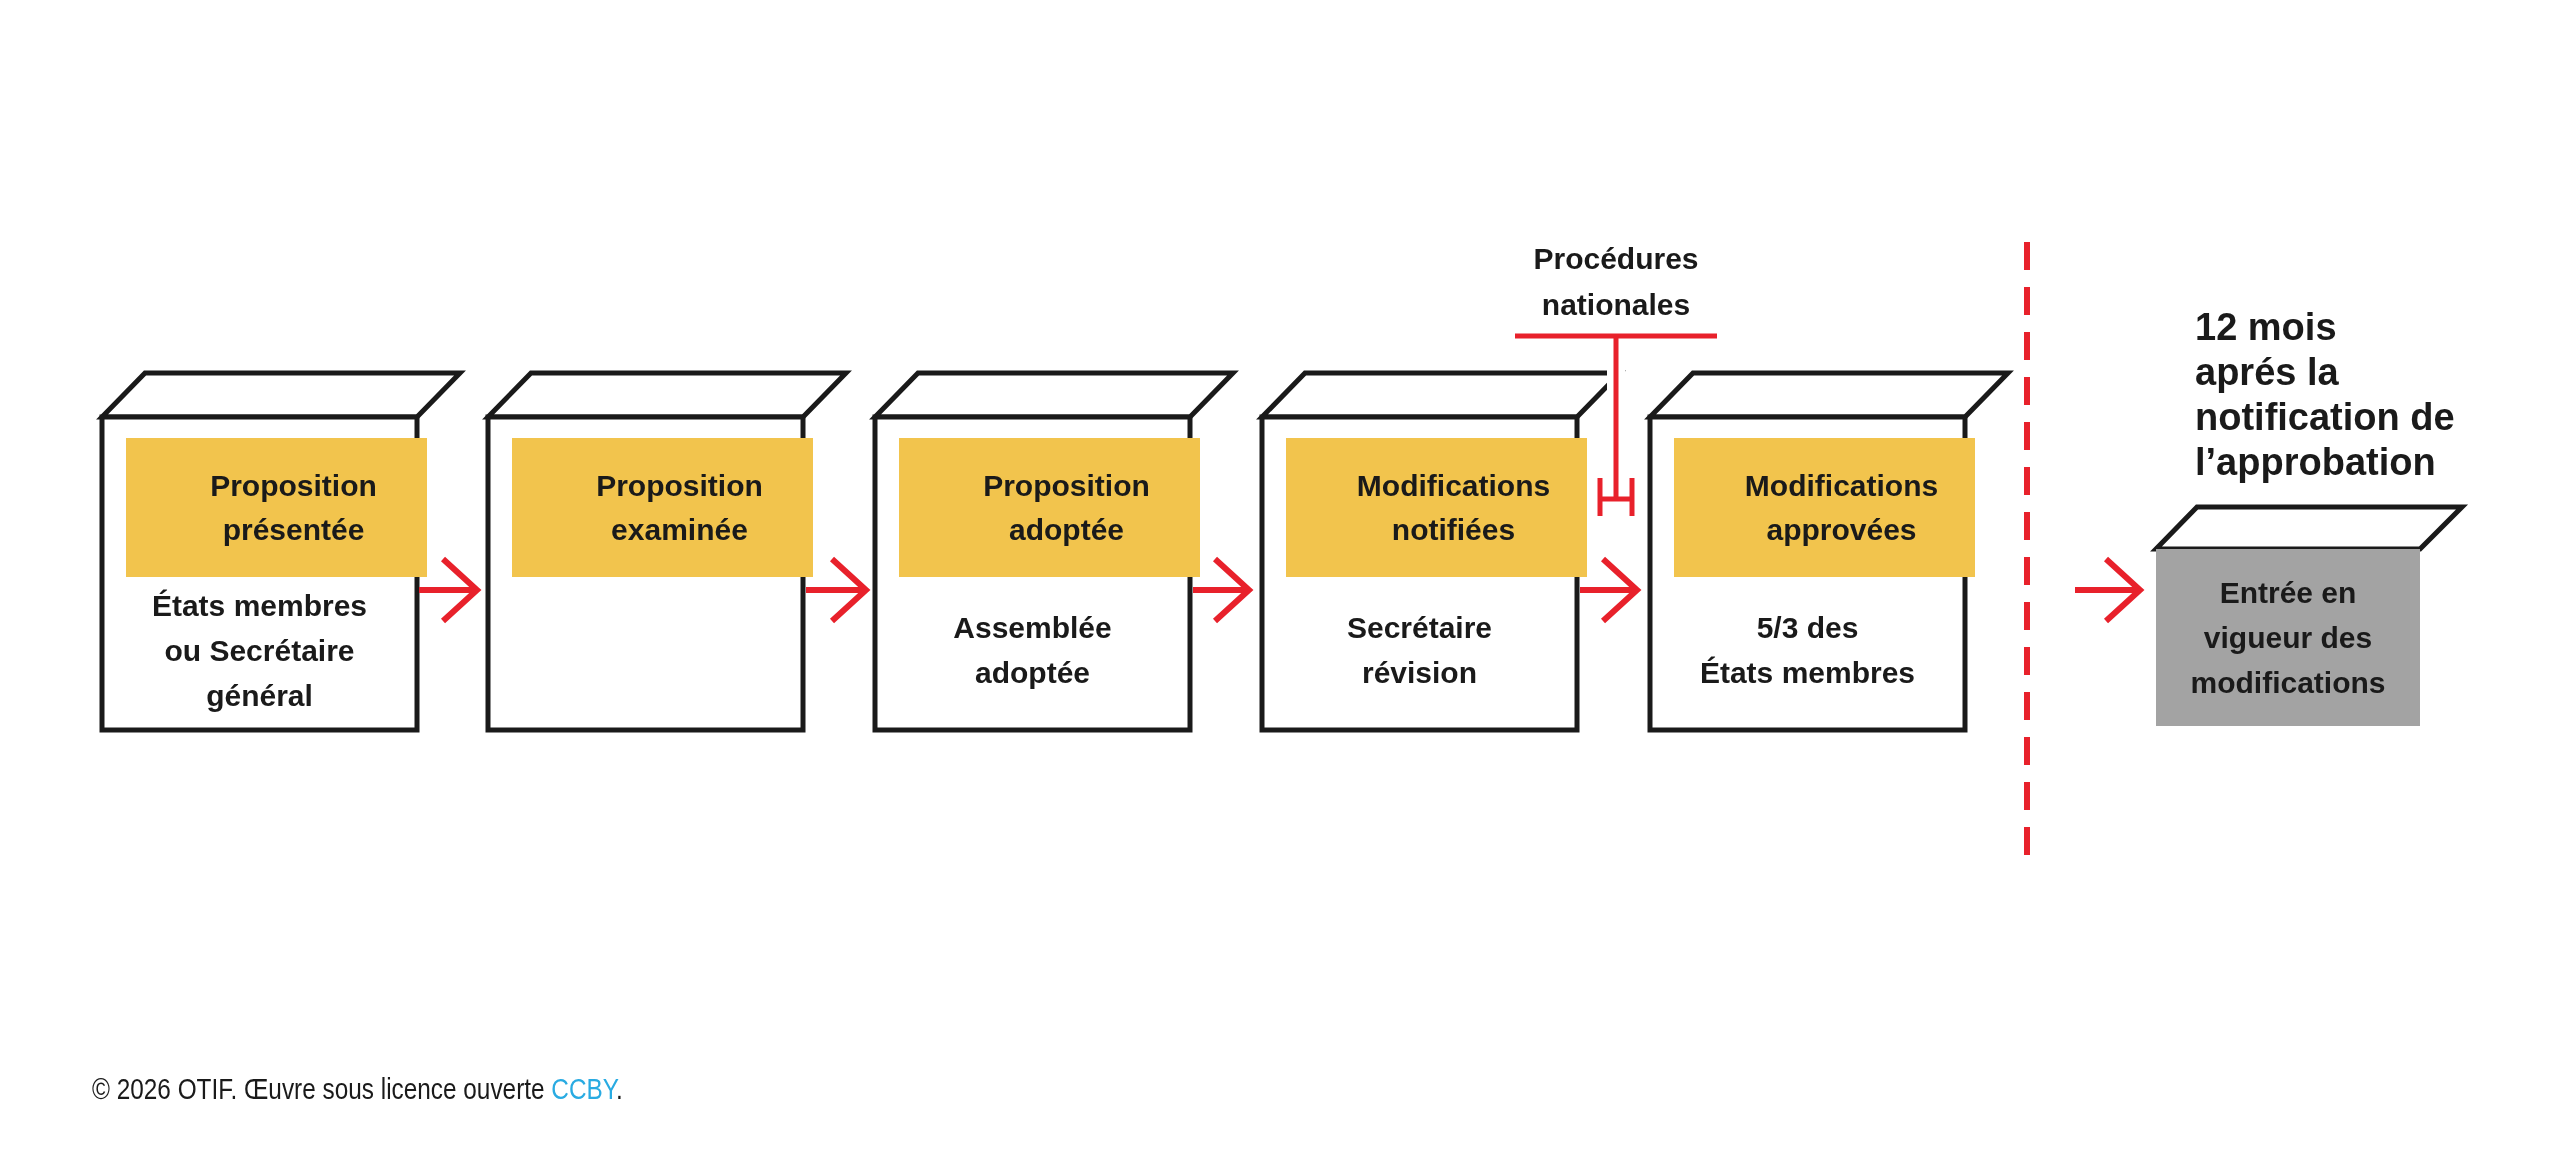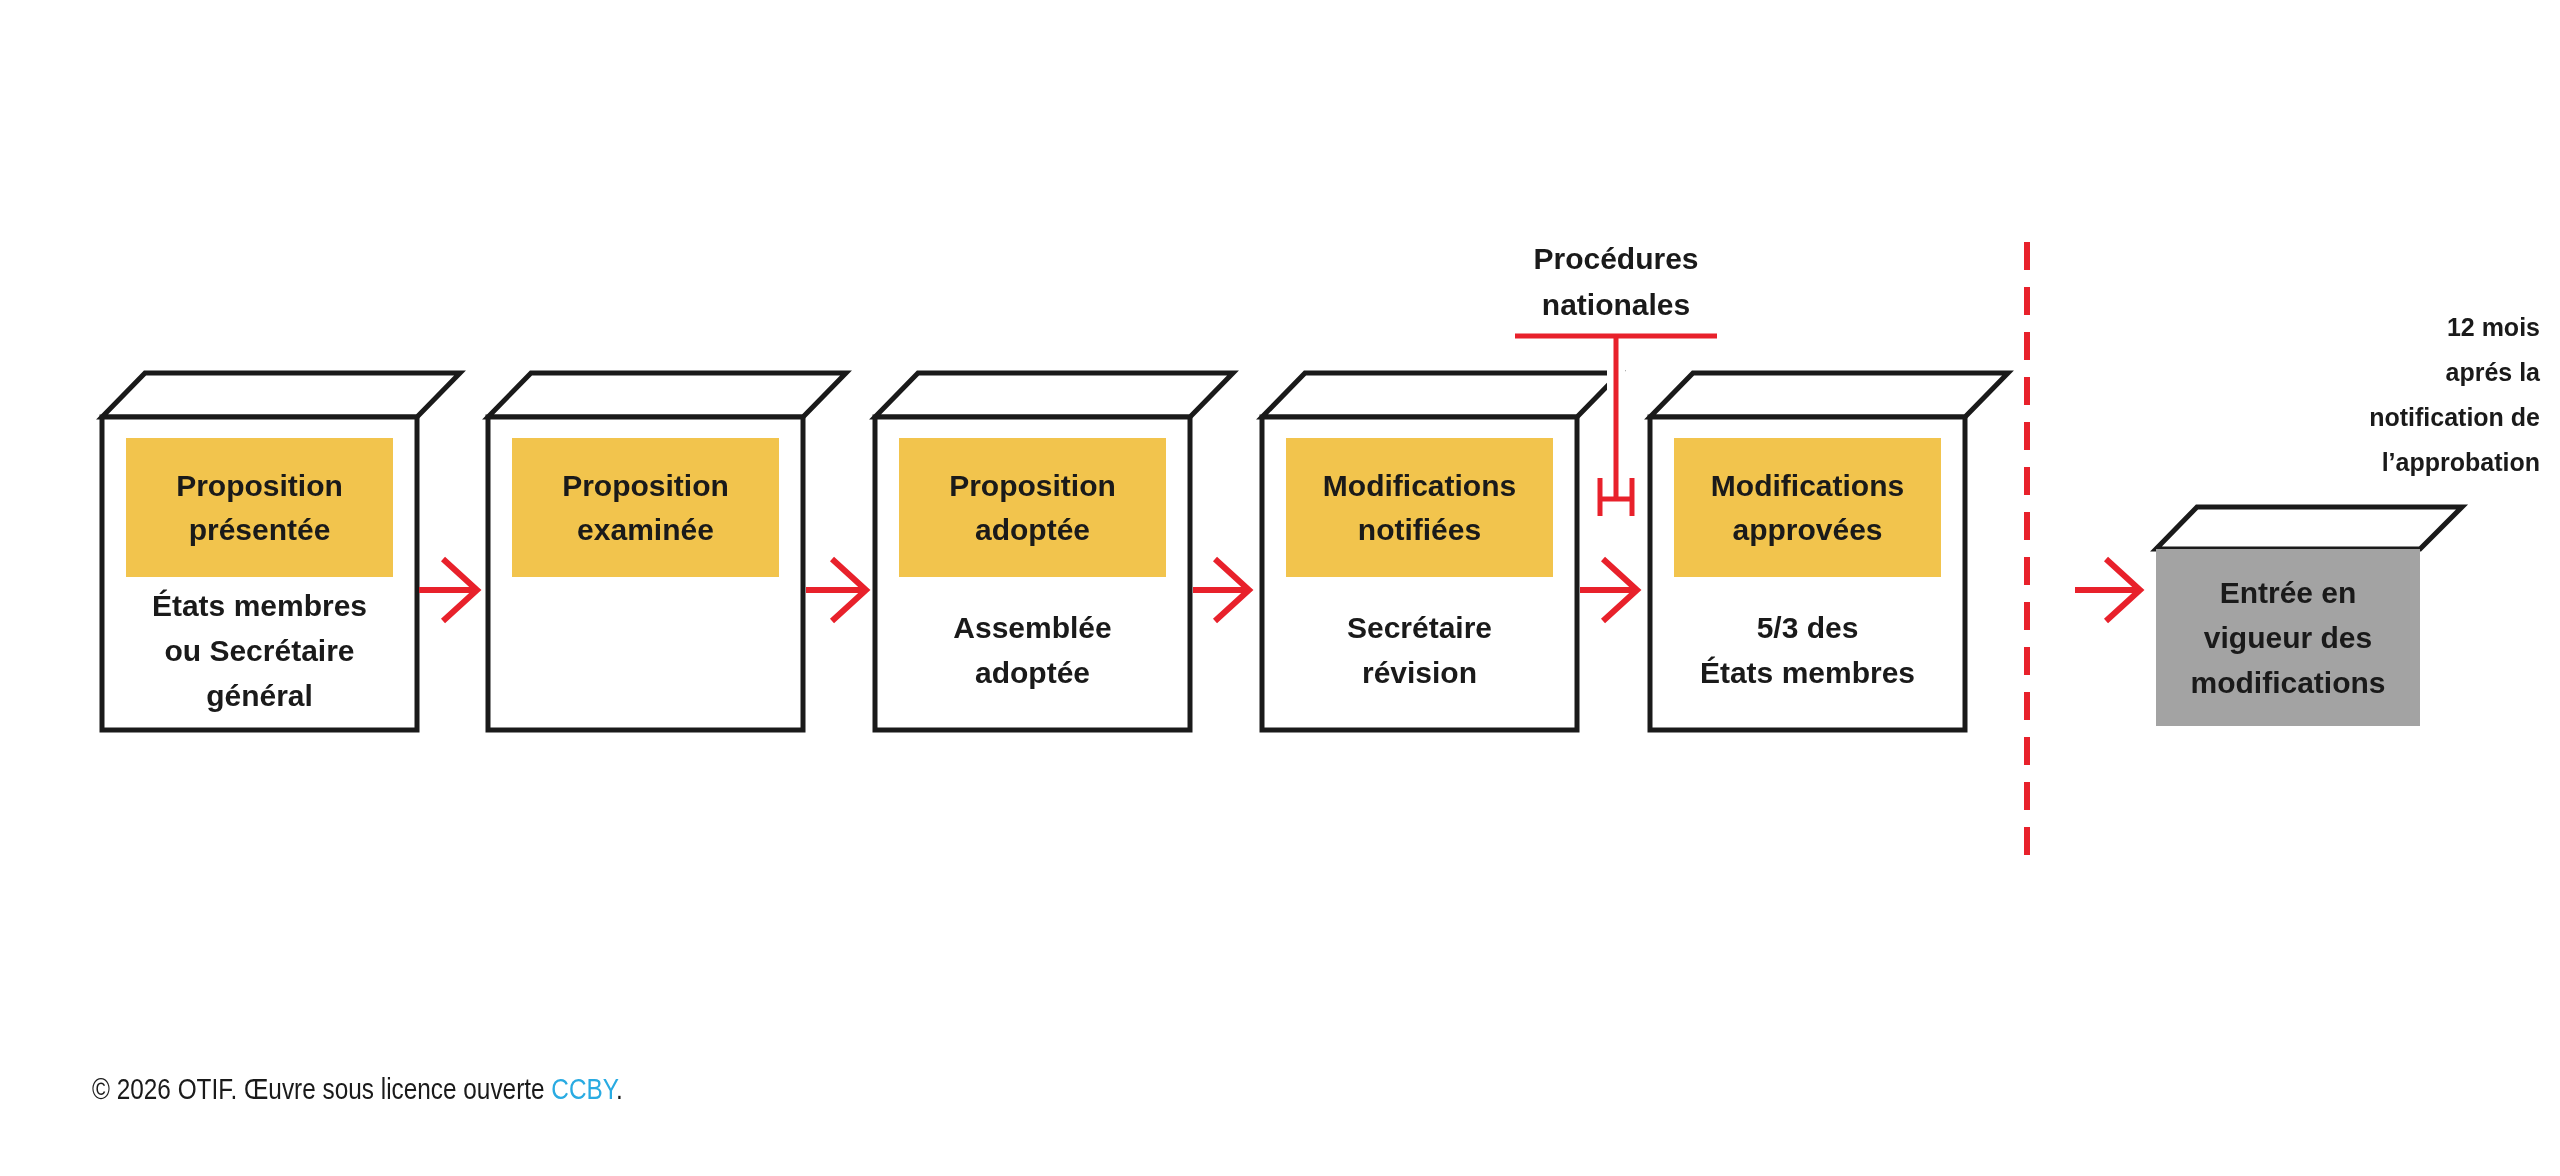--- a/index.html
+++ b/index.html
@@ -17,20 +17,21 @@
     position: absolute;
     background: #F2C44D;
     display: flex;
     align-items: center;
     justify-content: center;
     text-align: center;
     white-space: pre-line;
     font-weight: 700;
     font-size: 30px;
     line-height: 44px;
+    padding-left: 34px;
   }
   .actor {
     position: absolute;
     display: flex;
     align-items: center;
     justify-content: center;
     text-align: center;
     white-space: pre-line;
     font-weight: 700;
     font-size: 30px;
@@ -41,24 +42,24 @@
     left: 1456px; top: 236px; width: 320px;
     text-align: center;
     white-space: pre-line;
     font-weight: 700;
     font-size: 30px;
     line-height: 46px;
   }
   .delay-note {
     position: absolute;
     left: 2195px; top: 305px; width: 345px;
-    text-align: right;
+    text-align: left;
     white-space: pre-line;
     font-weight: 700;
-    font-size: 25px;
+    font-size: 38px;
     line-height: 45px;
   }
   .final-band {
     position: absolute;
     left: 2156px; top: 549px; width: 264px; height: 177px;
     background: #a3a3a3;
     display: flex;
     align-items: center;
     justify-content: center;
     text-align: center;

